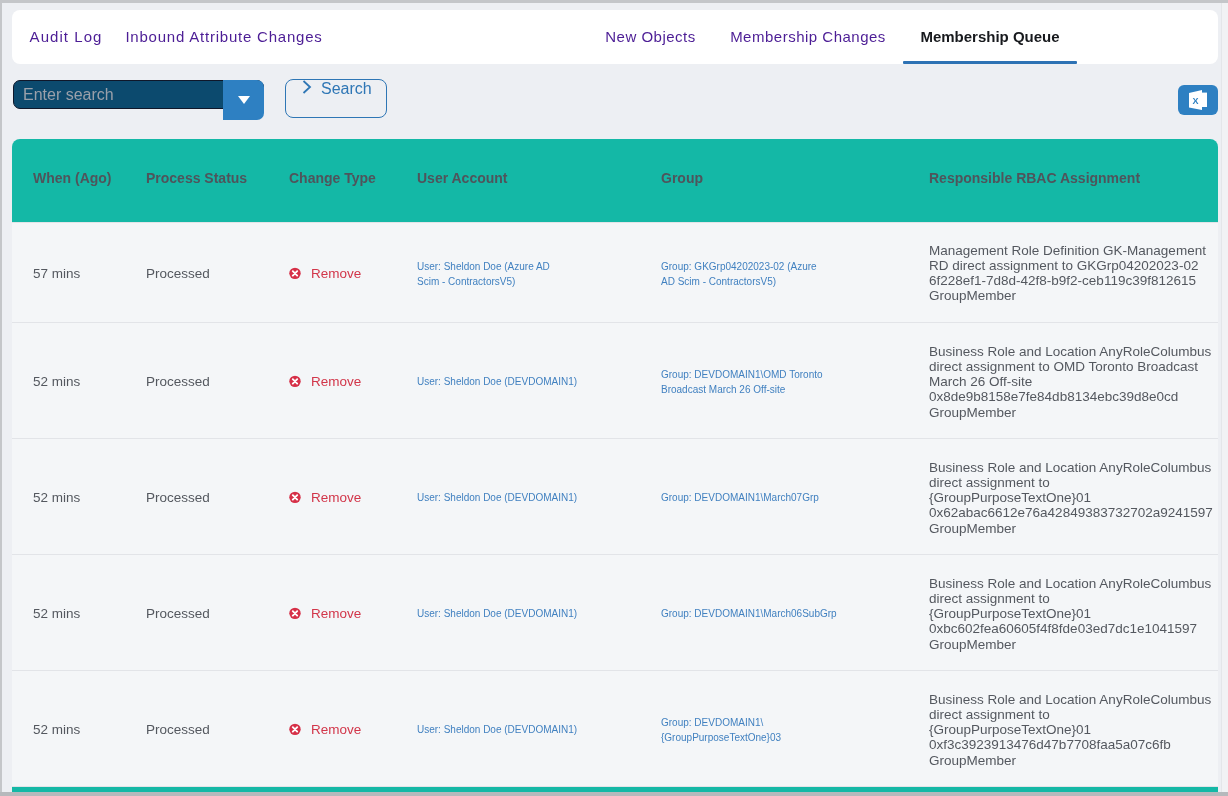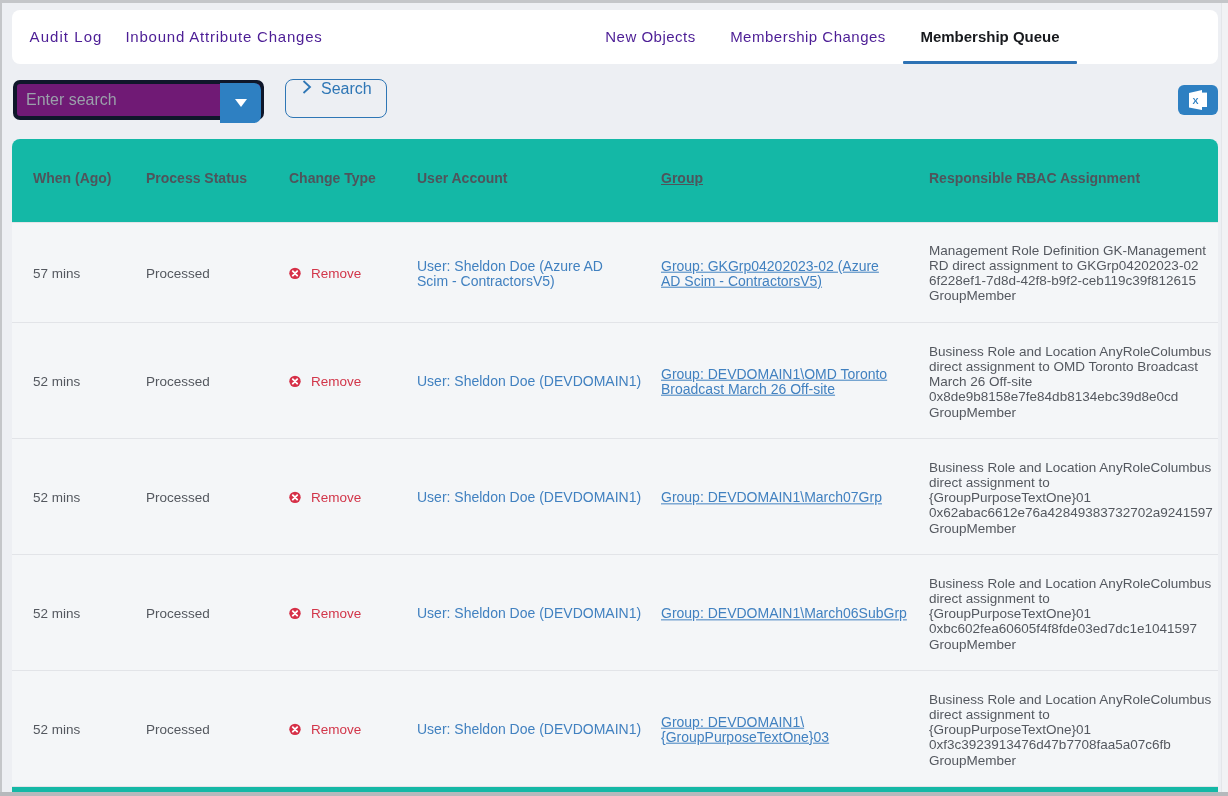--- a/index.html
+++ b/index.html
@@ -14,43 +14,43 @@
   #scrollbar { left:1221px; top:3px; width:7px; height:789px; background:#f1f2f4; border-left:1px solid #e4e6e9; }
 
   
   #tabbar { left:12px; top:10px; width:1206px; height:53.5px; background:#ffffff; border-radius:8px; }
   .tab { position:absolute; top:0; height:53px; display:flex; align-items:center; justify-content:center;
          font-size:15px; color:#4c1d95; }
   .tab.active { color:#17191d; font-weight:bold; }
   #underline { position:absolute; left:891px; top:50.5px; width:174px; height:3px; background:#2d72b4; border-radius:1px; }
 
   
-  #searchbox { left:13px; top:80px; width:251px; height:40px; background:#701a75; border:4px solid #0f172a; border-radius:7px; }
+  #searchbox { left:13px; top:80px; width:251px; height:29px; background:#0c4a6e; border:1px solid #0f172a; border-radius:7px; }
   #searchbox .ph { position:absolute; left:9px; top:50%; transform:translateY(-50%); font-size:16px; color:#9aa0aa; }
   #dropbtn { position:absolute; right:-1px; top:-1px; width:41px; height:40px; background:#2e80c2; border-radius:0 7px 7px 0; }
   #dropbtn .tri { position:absolute; left:50%; top:50%; transform:translate(-50%,-50%); width:0; height:0;
                   border-left:6.5px solid transparent; border-right:6.5px solid transparent; border-top:8px solid #ffffff; }
   #searchbtn { left:285px; top:79px; width:102px; height:39px; border:1px solid #2e76b5; border-radius:8px;
                display:flex; align-items:flex-start; color:#2e76b5; font-size:16px; }
   #searchbtn svg { margin-left:16px; }
   #searchbtn .lbl { margin-left:9px; }
   #excelbtn { left:1178px; top:85px; width:40px; height:30px; background:#2e80c2; border-radius:6px; }
   #excelbtn svg { position:absolute; left:50%; top:50%; transform:translate(-50%,-50%); }
 
   
   #card { left:12px; top:139px; width:1206px; height:653px; background:#14b8a6; border-radius:8px 8px 0 0; overflow:hidden; }
   .hrow { position:relative; height:84px; border-bottom:1px solid #e2e4e8; }
   .hcell { position:absolute; top:39px; transform:translateY(-50%); font-weight:bold; font-size:14px; color:#4f545b; white-space:nowrap; }
   .row { position:relative; border-bottom:1px solid #e2e4e8; background:#f4f6f8; }
   .cell { position:absolute; top:calc(50% + 1px); transform:translateY(-50%); font-size:13.5px; line-height:15.3px; color:#54585f; white-space:nowrap; }
-  .link { color:#4181c0; font-size:14px; }
+  .link { color:#4181c0; font-size:10px; }
   .rm { color:#d2364a; display:flex; align-items:center; }
   .rm svg { margin-right:10px; }
   
-  .c1 { left:21px; } .c2 { left:134px; } .c3 { left:277px; } .c4 { left:405px; } .c5 { left:649px;text-decoration:underline; } .c6 { left:917px; }
+  .c1 { left:21px; } .c2 { left:134px; } .c3 { left:277px; } .c4 { left:405px; } .c5 { left:649px; } .c6 { left:917px; }
 </style>
 </head>
 <body>
   <div class="abs" id="frame-top"></div>
   <div class="abs" id="frame-left"></div>
   <div class="abs" id="frame-bottom"></div>
   <div class="abs" id="scrollbar"></div>
 
   <div class="abs" id="tabbar">
     <div class="tab" style="left:1px; width:106px; letter-spacing:1.05px;">Audit Log</div>

